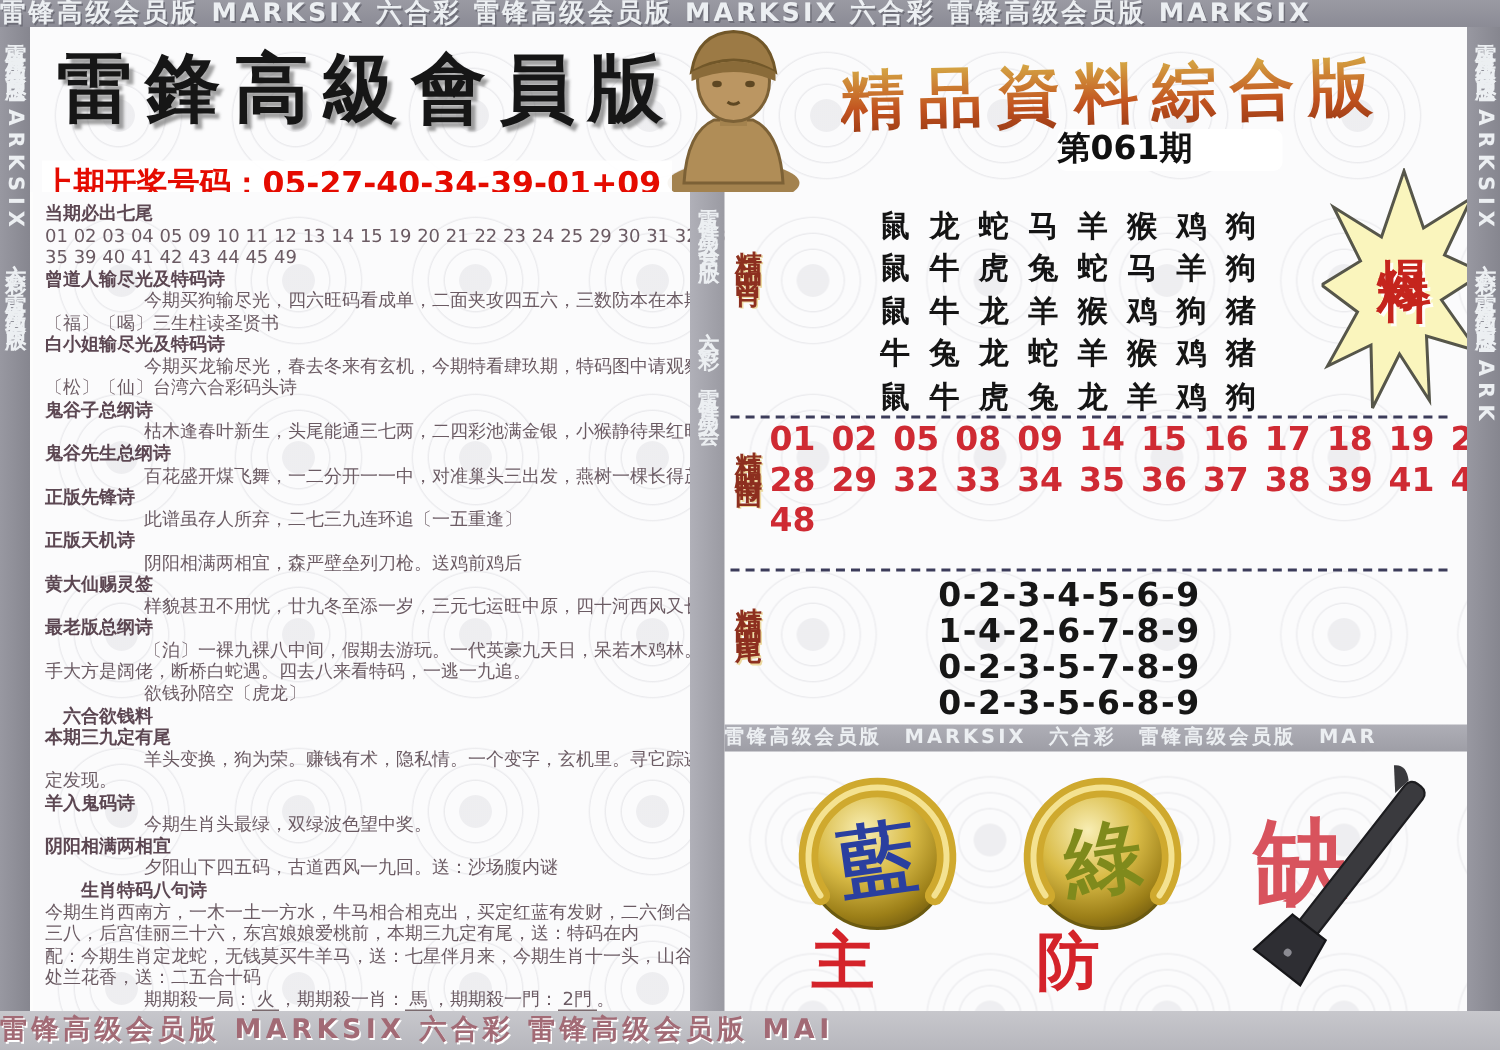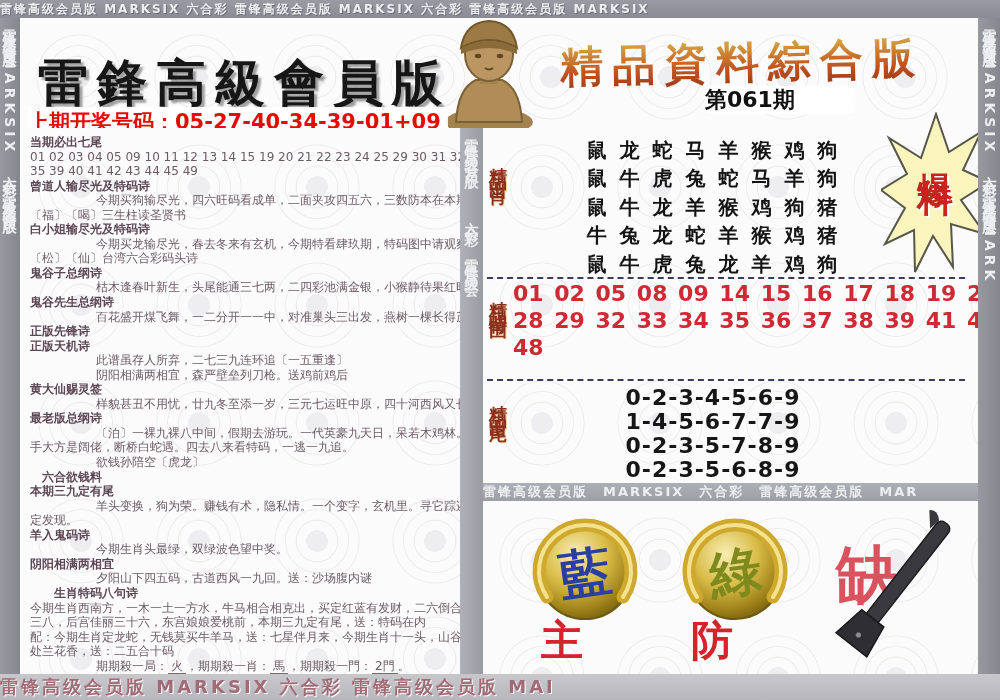--- a/index.html
+++ b/index.html
@@ -5,35 +5,35 @@
   html,body{margin:0;padding:0;background:#666;}
   #page{position:relative;width:1000px;height:700px;background:#fdfdfd;overflow:hidden;
         font-family:"DejaVu Sans","Liberation Sans",sans-serif;}
   .coins{background-color:#fbfbfc;
     background-image:
       radial-gradient(closest-side,rgba(125,125,140,.10) 18%,transparent 19%,transparent 34%,rgba(125,125,140,.13) 35%,transparent 37%,transparent 52%,rgba(125,125,140,.13) 53%,transparent 55%,transparent 70%,rgba(125,125,140,.12) 71%,transparent 73%);
     background-size:118px 118px;}
   
   .strip{position:absolute;background:linear-gradient(180deg,#9a9aa3,#8b8b95);color:#eceff2;
          font-weight:bold;overflow:hidden;white-space:nowrap;z-index:9;}
-  #strip-top{left:0;top:0;width:1000px;height:18px;font-size:12px;line-height:18px;letter-spacing:2px;text-shadow:1px 1px 0 #6e6e78;}
+  #strip-top{left:0;top:0;width:1000px;height:18px;font-size:17px;line-height:18px;letter-spacing:2px;text-shadow:1px 1px 0 #6e6e78;}
   #strip-bottom{left:0;top:674px;width:1000px;height:26px;background:linear-gradient(180deg,#c7c7cc,#b7b7bd);
                 color:#a26a75;font-size:18px;line-height:26px;letter-spacing:3px;text-shadow:1px 1px 0 #fff;}
   #strip-left,#strip-right{top:18px;width:20px;height:656px;writing-mode:vertical-rl;
       font-size:14px;letter-spacing:4px;line-height:20px;background:linear-gradient(90deg,#9898a1,#86868f);}
   #strip-left{left:0;}
   #strip-right{left:978px;width:22px;}
   #strip-divider{left:460px;top:128px;width:23px;height:546px;writing-mode:vertical-rl;
       font-size:14px;letter-spacing:6px;line-height:23px;background:linear-gradient(90deg,#b0b0b8,#9a9aa2);}
   #strip-mid{left:483px;top:483px;width:495px;height:18px;font-size:13px;line-height:18px;
       letter-spacing:2px;background:linear-gradient(180deg,#aeaeb6,#9e9ea6);}
   
   #header{position:absolute;left:20px;top:18px;width:958px;height:110px;z-index:1;}
   #main-title{position:absolute;left:18px;top:8px;font-family:"DejaVu Serif","Liberation Serif",serif;
-      font-size:50px;font-weight:bold;color:#161616;letter-spacing:9px;text-shadow:3px 3px 2px rgba(110,110,110,.65);margin-top:24px;}
+      font-size:50px;font-weight:bold;color:#161616;letter-spacing:9px;text-shadow:3px 3px 2px rgba(110,110,110,.65);}
   #gold-title{position:absolute;left:540px;top:16px;font-family:"DejaVu Serif","Liberation Serif",serif;
       font-size:43px;font-weight:bold;letter-spacing:9px;transform:rotate(-1.5deg);
       background:linear-gradient(180deg,#d8b34a 5%,#c2531f 60%,#8f3312 100%);
       -webkit-background-clip:text;background-clip:text;-webkit-text-fill-color:transparent;color:#b4511e;}
   #issue-pill{position:absolute;left:685px;top:68px;width:150px;height:28px;background:#fff;
       border-radius:6px;text-align:left;font-size:22px;font-weight:bold;color:#111;line-height:28px;}
   #draw-bar{position:absolute;left:8px;top:89px;width:420px;height:30px;background:rgba(255,255,255,.92);
       color:#e50b00;font-size:21px;font-weight:bold;line-height:30px;white-space:nowrap;}
   
   #left-col{position:absolute;left:22px;top:128px;width:438px;height:546px;z-index:1;
@@ -118,22 +118,22 @@
         <div class="ln ln-p">今期买狗输尽光，四六旺码看成单，二面夹攻四五六，三数防本在本期。</div>
         <div class="ln ln-w">〔福〕〔喝〕三生柱读圣贤书</div>
         <div class="ln ln-h">白小姐输尽光及特码诗</div>
         <div class="ln ln-p">今期买龙输尽光，春去冬来有玄机，今期特看肆玖期，特码图中请观察。</div>
         <div class="ln ln-w">〔松〕〔仙〕台湾六合彩码头诗</div>
         <div class="ln ln-h">鬼谷子总纲诗</div>
         <div class="ln ln-p">枯木逢春叶新生，头尾能通三七两，二四彩池满金银，小猴静待果红时</div>
         <div class="ln ln-h">鬼谷先生总纲诗</div>
         <div class="ln ln-p">百花盛开煤飞舞，一二分开一一中，对准巢头三出发，燕树一棵长得茂</div>
         <div class="ln ln-h">正版先锋诗</div>
+        <div class="ln ln-p">此谱虽存人所弃，二七三九连环追〔一五重逢〕</div>
         <div class="ln ln-h">正版天机诗</div>
-        <div class="ln ln-p">此谱虽存人所弃，二七三九连环追〔一五重逢〕</div>
         <div class="ln ln-p">阴阳相满两相宜，森严壁垒列刀枪。送鸡前鸡后</div>
         <div class="ln ln-h">黄大仙赐灵签</div>
         <div class="ln ln-p">样貌甚丑不用忧，廿九冬至添一岁，三元七运旺中原，四十河西风又长。</div>
         <div class="ln ln-h">最老版总纲诗</div>
         <div class="ln ln-p">〔泊〕一裸九裸八中间，假期去游玩。一代英豪九天日，呆若木鸡林。出</div>
         <div class="ln ln-w">手大方是阔佬，断桥白蛇遇。四去八来看特码，一逃一九追。</div>
         <div class="ln ln-p">欲钱孙陪空〔虎龙〕</div>
         <div class="ln ln-h">　六合欲钱料</div>
         <div class="ln ln-h">本期三九定有尾</div>
         <div class="ln ln-p">羊头变换，狗为荣。赚钱有术，隐私情。一个变字，玄机里。寻它踪迹，</div>
@@ -177,21 +177,21 @@
       <div>01 02 05 08 09 14 15 16 17 18 19 22 23 24 26 27</div>
       <div>28 29 32 33 34 35 36 37 38 39 41 42 43 45 46 47</div>
       <div>48</div>
     </div>
 
     <div id="dash2" class="dashline"></div>
 
     <div id="tails-label" class="vlabel">精品出尾</div>
     <div id="tail-rows">
       <div>0-2-3-4-5-6-9</div>
-      <div>1-4-5-6-7-7-9</div>
+      <div>1-4-2-6-7-8-9</div>
       <div>0-2-3-5-7-8-9</div>
       <div>0-2-3-5-6-8-9</div>
     </div>
   </div>
 
   <div id="bottom-zone" class="coins">
     <svg id="medal-1" class="medal" viewBox="0 0 120 116">
       <defs>
         <radialGradient id="g1" cx="40%" cy="32%" r="75%">
           <stop offset="0%" stop-color="#f8eeb4"></stop>

